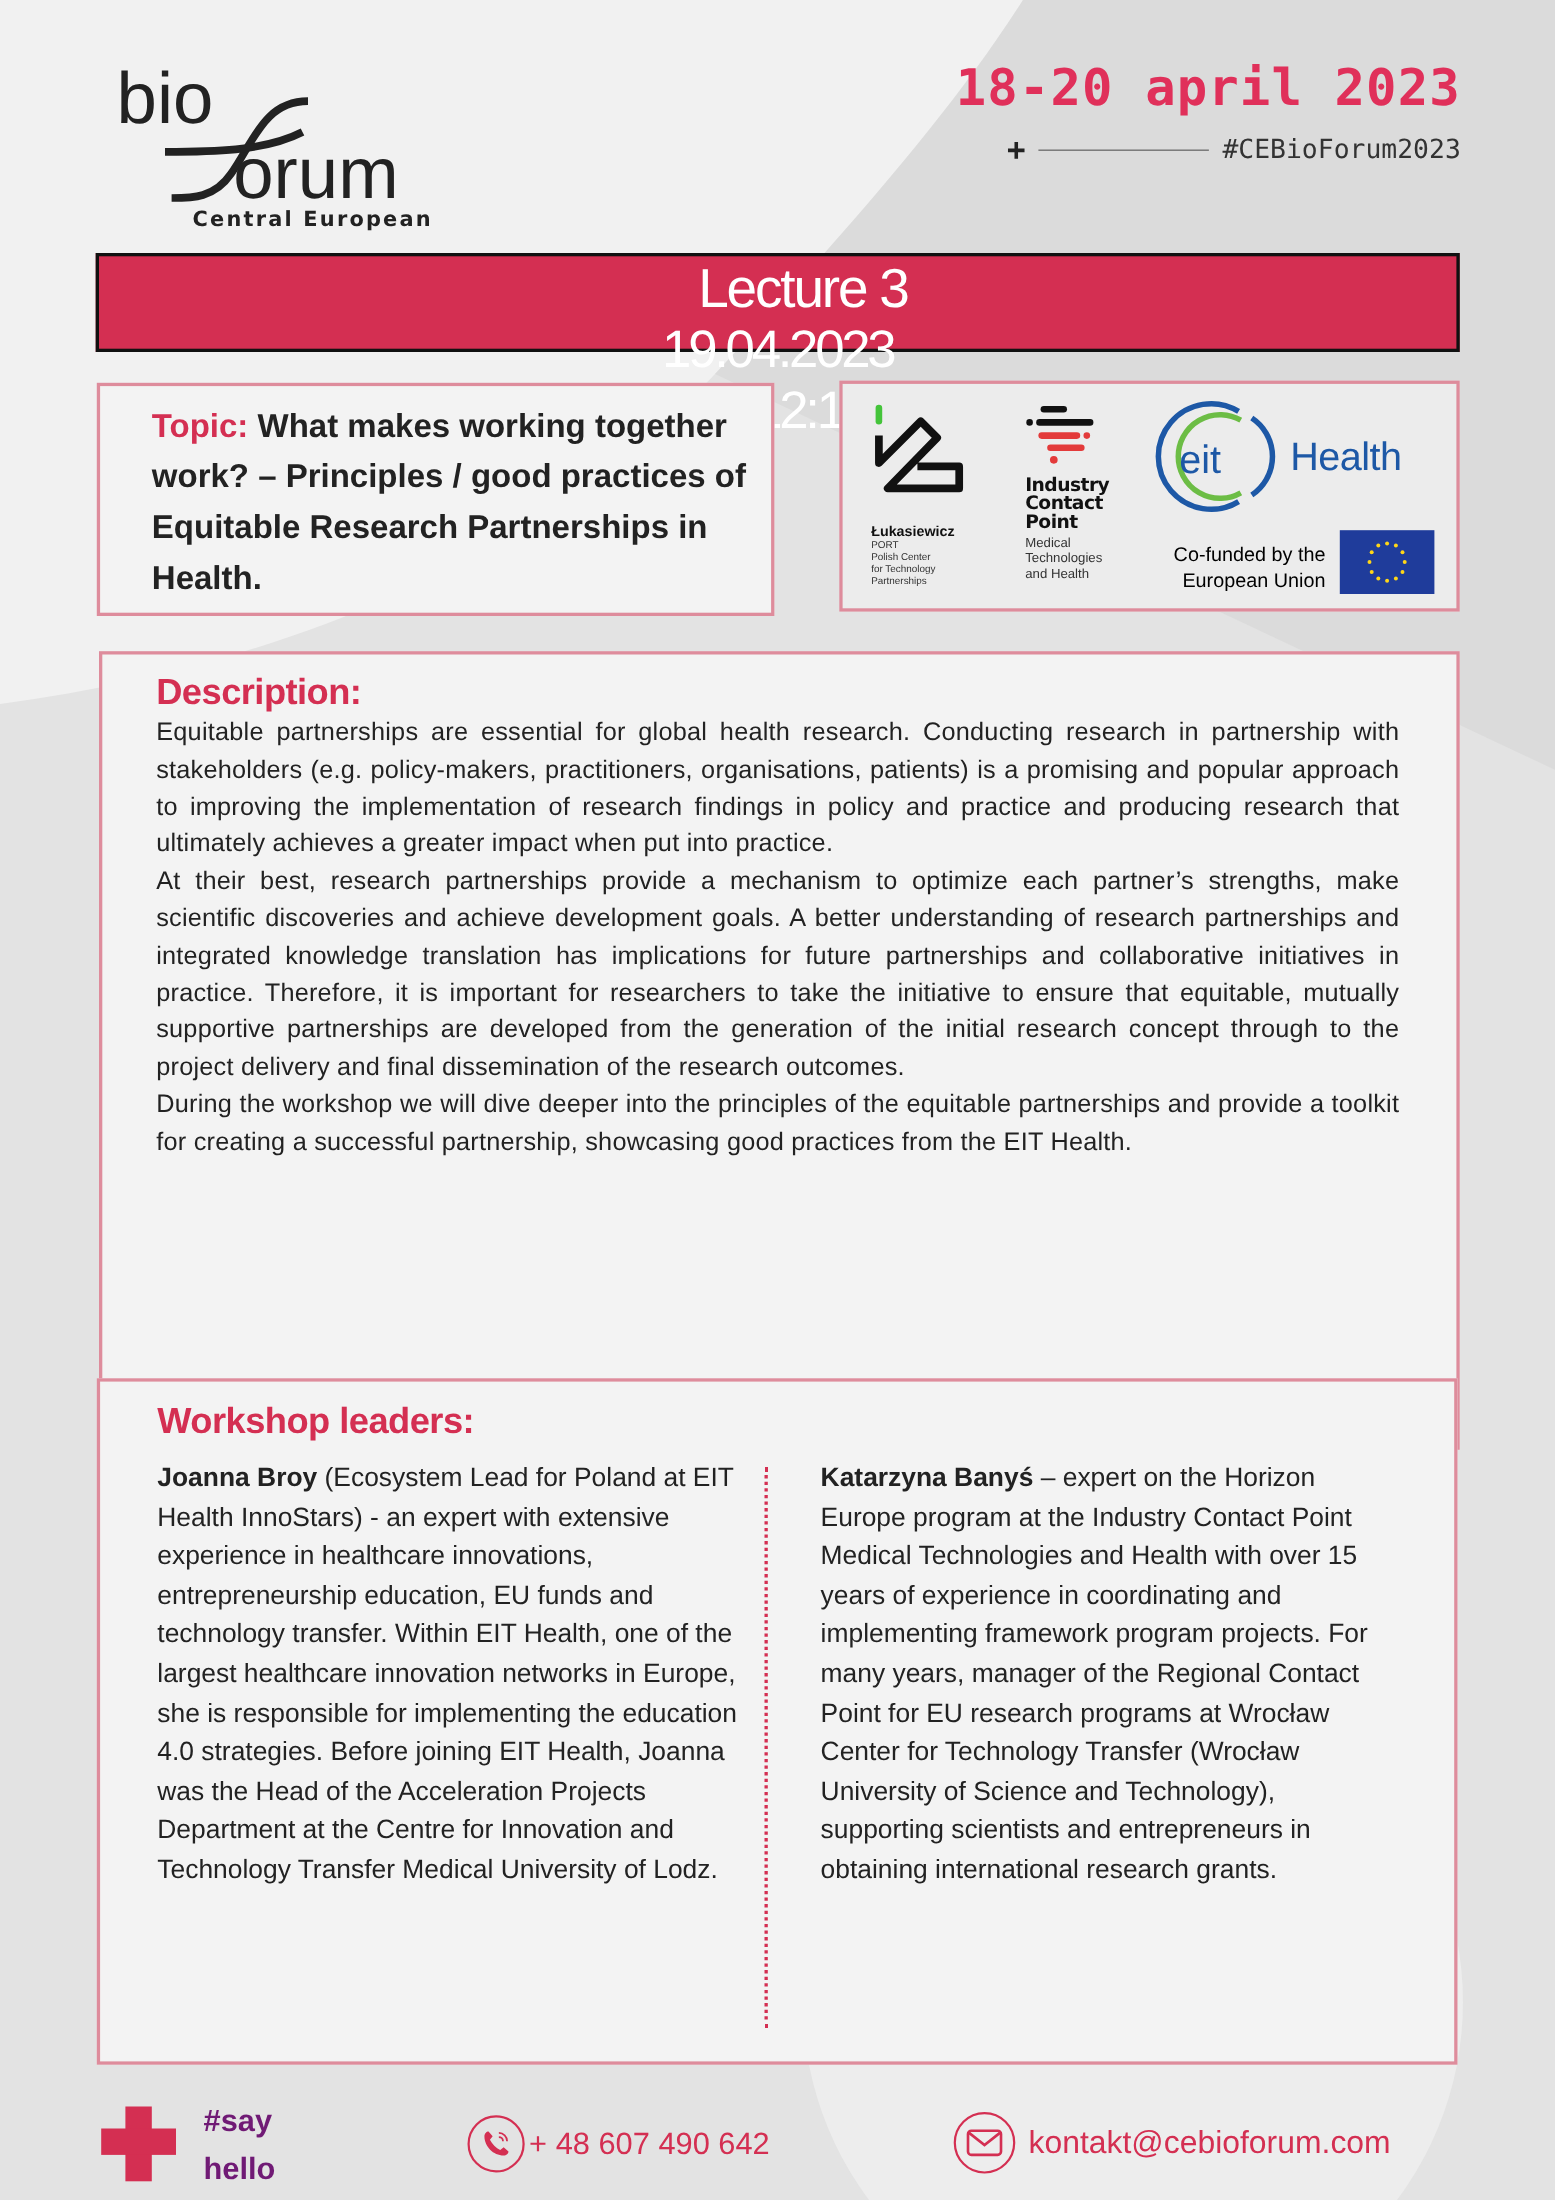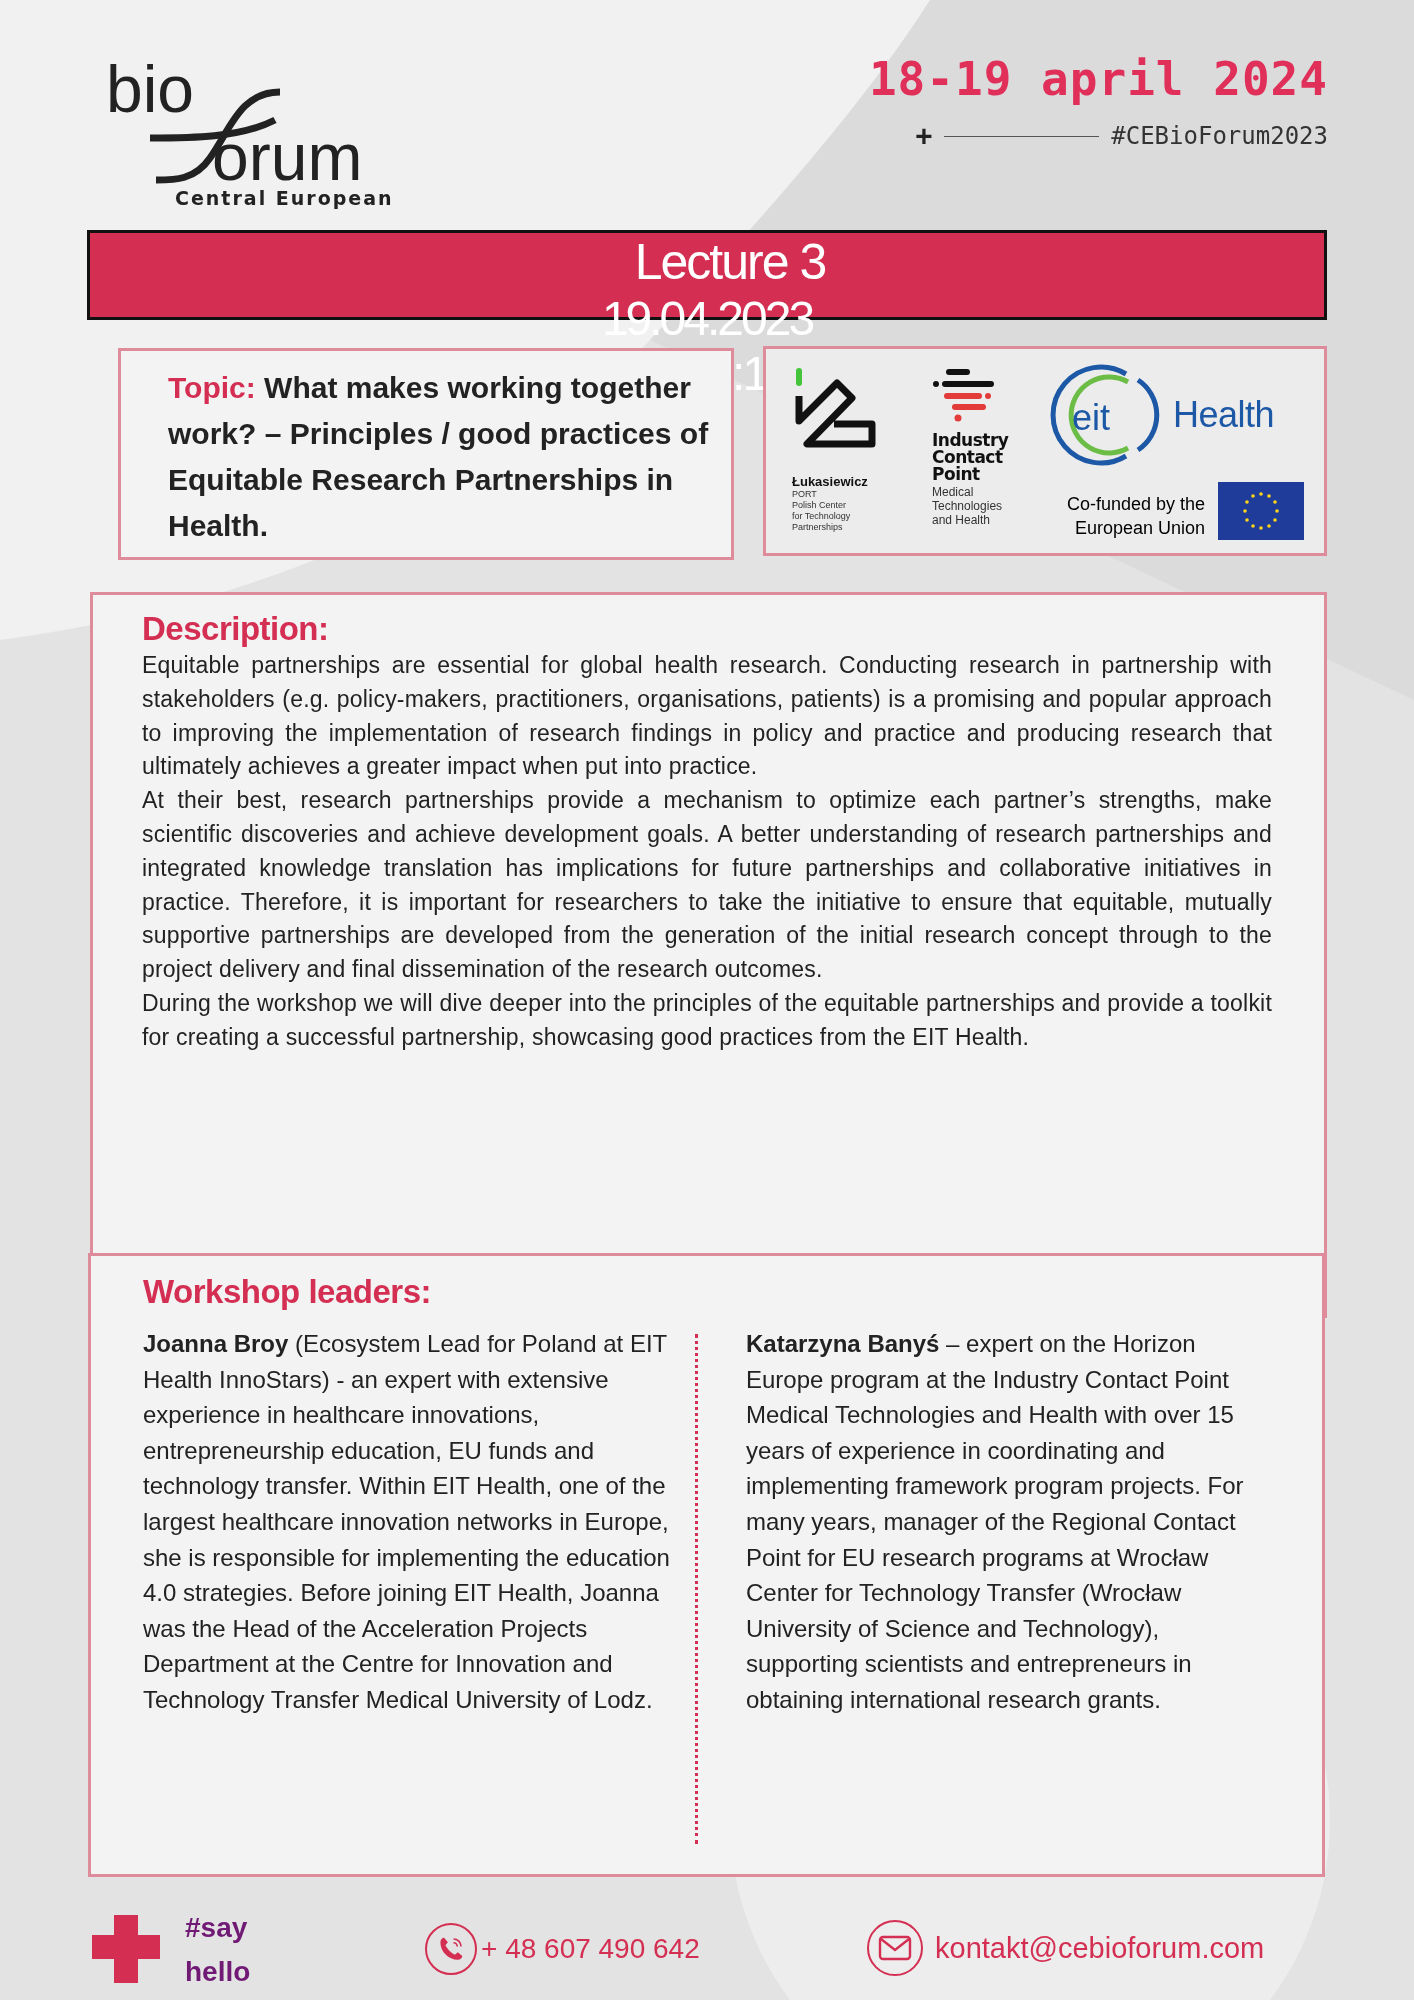--- a/index.html
+++ b/index.html
@@ -37,21 +37,21 @@
     background: #d42f52; border: 3px solid #111;
     display: flex; align-items: center; color: #fff; flex-direction: column;
   }
   .banner .lec { font-size: 50px; letter-spacing: -2px; margin-left: 46px; flex: 1; }
   .banner .bdate { font-size: 48px; letter-spacing: -3px; }
   .banner .sep { width: 3px; height: 70px; background: #fff; margin: 0 36px 0 14px; }
   .banner .btime { font-size: 48px; letter-spacing: -3px; margin-right: 54px; }
 
   
   .box { background: #f3f3f3; border: 3px solid #de8c9c; }
-  .topic { left: 88px; top: 348px; width: 616px; height: 212px; padding: 14px 20px 0 47px; margin-left: 30px; }
+  .topic { left: 88px; top: 348px; width: 616px; height: 212px; padding: 14px 20px 0 47px; }
   .topic p { font-size: 30px; font-weight: bold; line-height: 46px; color: #222; }
   .red { color: #d42f52; }
 
   
   .logos { left: 763px; top: 346px; width: 564px; height: 210px; background: #ececec; }
   .lk { left: 792px; top: 366px; width: 100px; height: 170px; }
   .lk-name { font-size: 13px; font-weight: bold; color: #111; margin-top: 4px; }
   .lk-sub { font-size: 9px; line-height: 11px; color: #333; }
   .icp { left: 932px; top: 366px; width: 100px; }
   .icp-title { font-size: 17px; font-weight: bold; line-height: 17px; color: #111; font-family: "DejaVu Sans", sans-serif; letter-spacing: -0.5px; }
@@ -98,21 +98,21 @@
   <svg viewBox="0 0 320 170">
     <text x="6" y="72" font-family="Liberation Sans, sans-serif" font-size="66" fill="#222">bio</text>
     <path d="M180,52 C140,52 130,90 110,118 C95,140 75,140 56,140" stroke="#222" stroke-width="7" fill="none"></path>
     <path d="M50,98 C90,98 140,98 175,80" stroke="#222" stroke-width="7" fill="none"></path>
     <text x="112" y="140" font-family="Liberation Sans, sans-serif" font-size="66" fill="#222">orum</text>
     <text x="75" y="165" font-family="DejaVu Sans, sans-serif" font-size="19" font-weight="bold" letter-spacing="2" fill="#222">Central European</text>
   </svg>
 </div>
 
 <div class="abs date-head">
-  <div class="date-main">18-19 april 2024</div>
+  <div class="date-main">18-20 april 2023</div>
   <div class="tag-row">
     <span class="tag-plus">+</span>
     <span class="tag-line"></span>
     <span class="hashtag">#CEBioForum2023</span>
   </div>
 </div>
 
 <div class="abs banner">
   <span class="lec">Lecture 3</span>
   <span class="bdate">19.04.2023</span>

